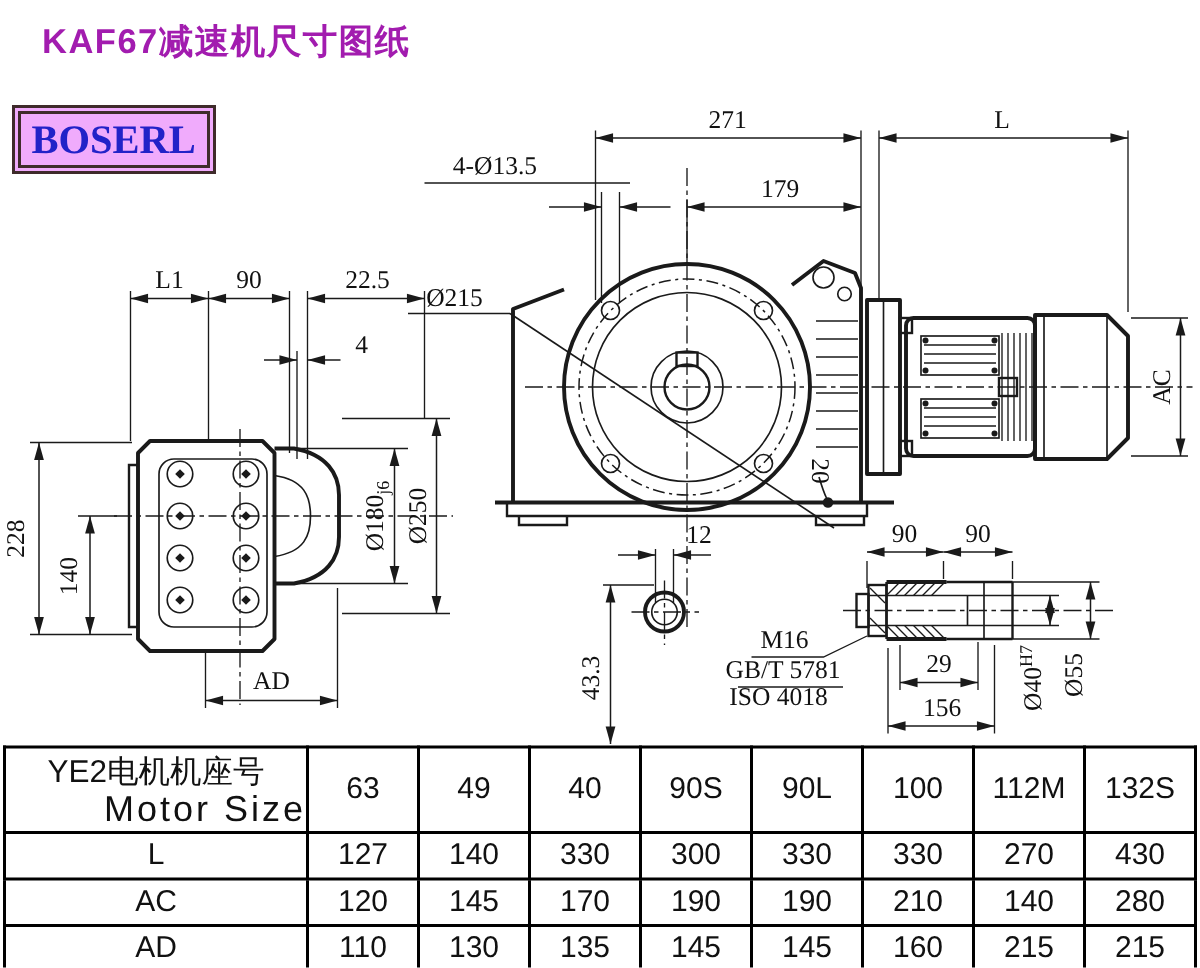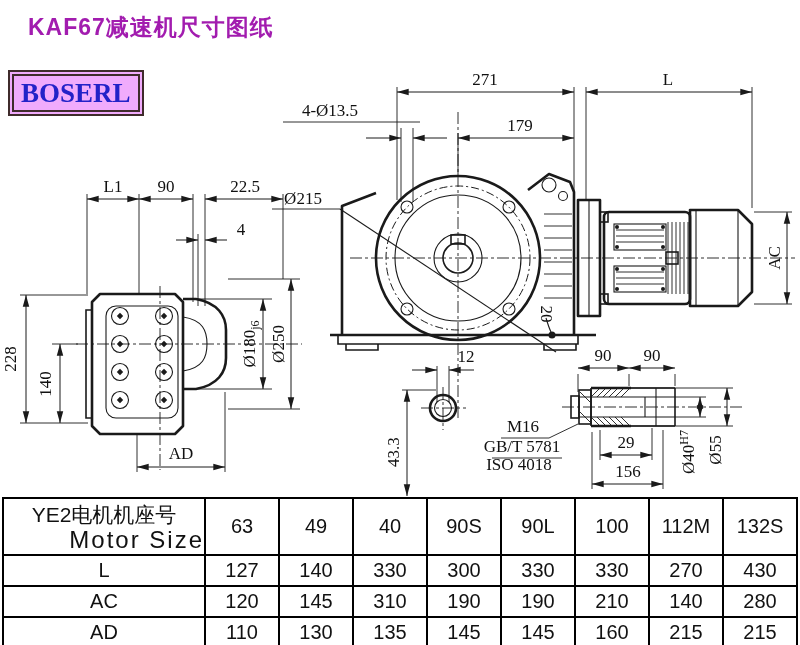--- a/index.html
+++ b/index.html
@@ -276,21 +276,21 @@
     <td>300</td>
     <td>330</td>
     <td>330</td>
     <td>270</td>
     <td>430</td>
   </tr>
   <tr>
     <td class="c0">AC</td>
     <td>120</td>
     <td>145</td>
-    <td>310</td>
+    <td>170</td>
     <td>190</td>
     <td>190</td>
     <td>210</td>
     <td>140</td>
     <td>280</td>
   </tr>
   <tr>
     <td class="c0">AD</td>
     <td>110</td>
     <td>130</td>

